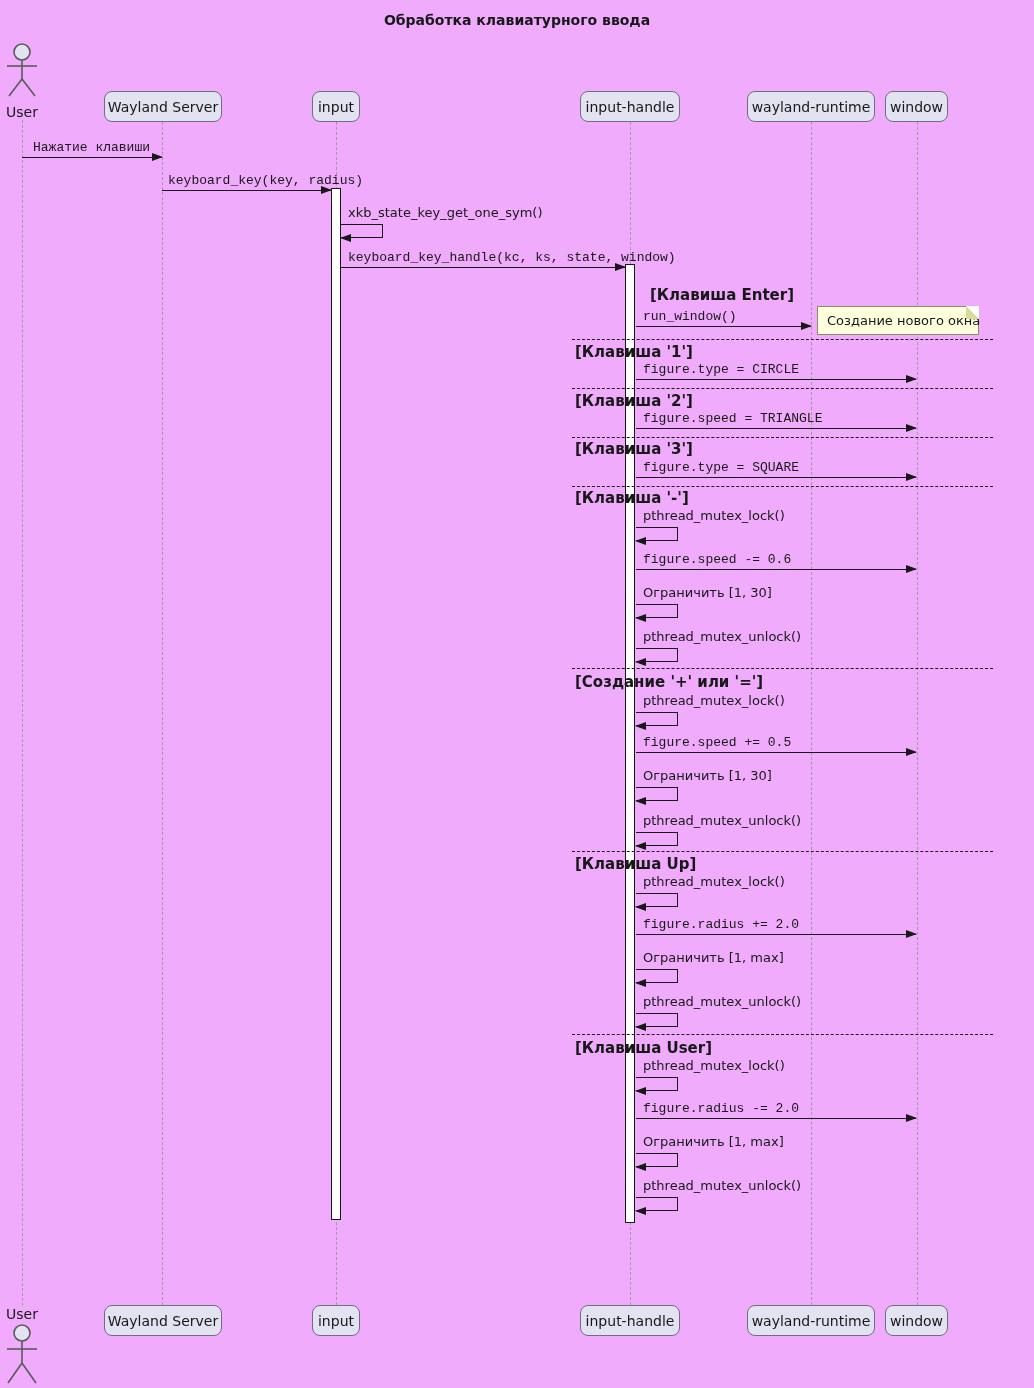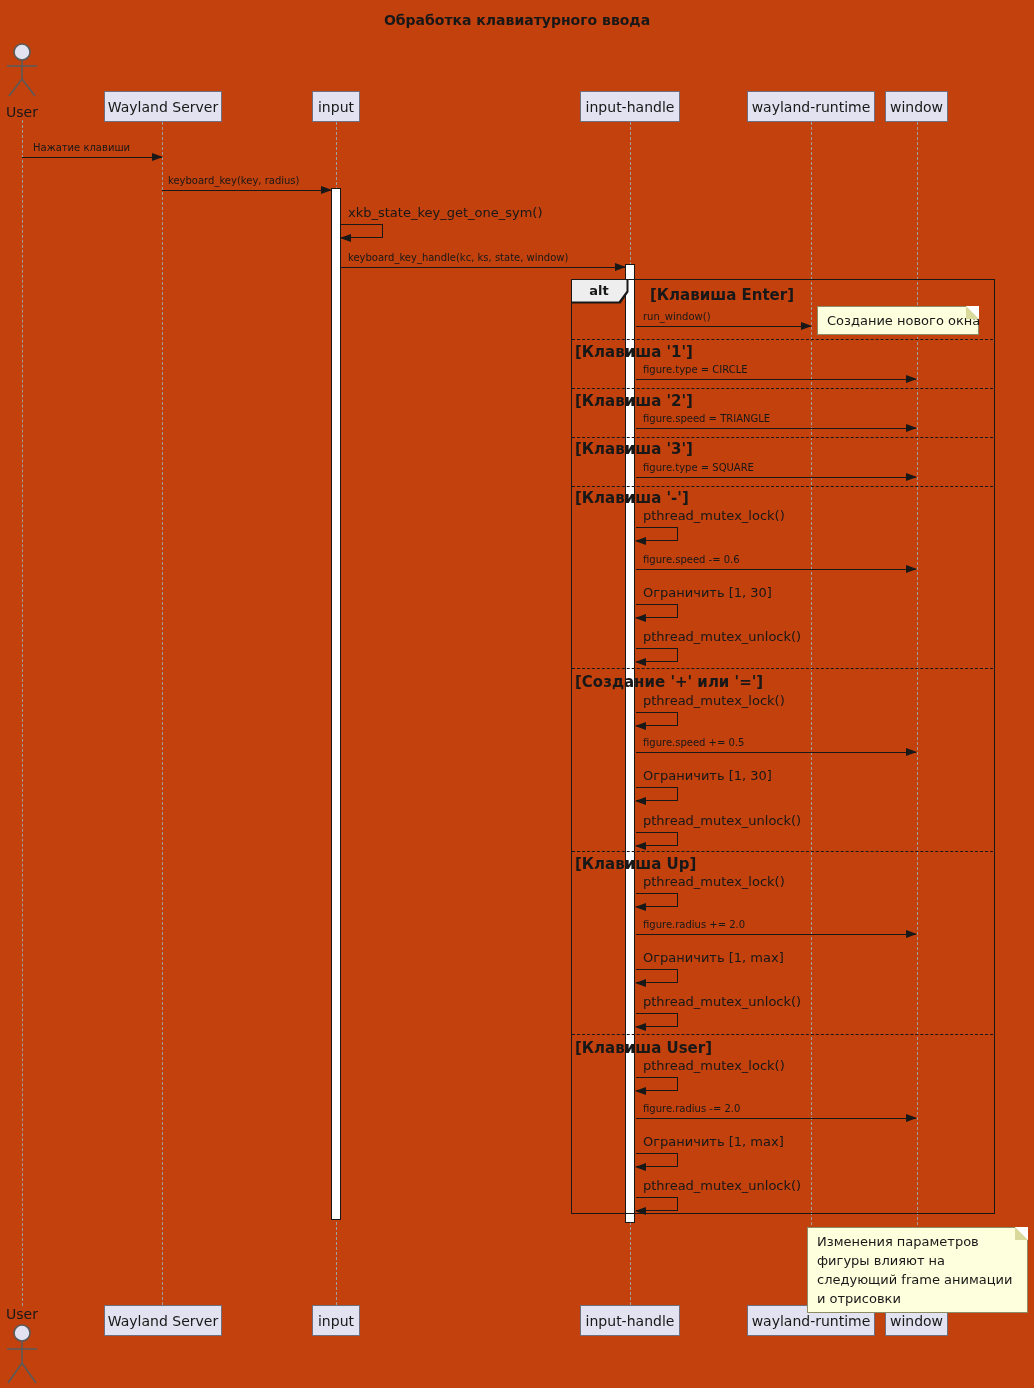--- a/index.html
+++ b/index.html
@@ -1,32 +1,32 @@
 <!DOCTYPE html>
 <html style="--participant-fill: #E2E2F0; --participant-border: #6e6e7e; --note-fill: #FEFFDD; --note-border: #8c8c66; --line: #181818; --lifeline: #9e9e9e;"><head>
 <meta charset="utf-8">
 <style>
   html,body{margin:0;padding:0;background:#ffffff;}
   #canvas{
     position:relative;width:1034px;height:1388px;overflow:hidden;
-    font-family:"DejaVu Sans", sans-serif;color:#181818;background:#c2410c;
+    font-family:"DejaVu Sans", sans-serif;color:#181818;background:#f0abfc;
   }
   .title{position:absolute;left:0;top:12px;width:1034px;text-align:center;
     font-size:14px;font-weight:bold;}
   .lifeline{position:absolute;width:0;border-left:1px dashed var(--lifeline,#9e9e9e);}
   .participant{position:absolute;box-sizing:border-box;height:31px;
     background:var(--participant-fill,#E2E2F0);border:1px solid var(--participant-border,#6e6e7e);
-    border-radius:0;display:flex;align-items:center;justify-content:center;
+    border-radius:8px;display:flex;align-items:center;justify-content:center;
     font-size:14px;white-space:nowrap;}
   .actor-label{position:absolute;width:44px;text-align:center;font-size:14px;}
   .actor-svg{position:absolute;}
   .activation{position:absolute;width:10px;box-sizing:border-box;background:#ffffff;
     border:1px solid var(--line,#181818);}
   .msg{position:absolute;z-index:6;}
-  .msg .lbl{font-size:10px;line-height:15px;white-space:nowrap;margin-bottom:2px;padding-left:7px;}
+  .msg .lbl{font-size:13px;line-height:15px;white-space:nowrap;margin-bottom:2px;padding-left:7px;font-family:Liberation Mono, monospace;}
   .msg .line{position:relative;height:0;border-top:1.4px solid var(--line,#181818);}
   .msg .line.arrow-r::after{content:"";position:absolute;right:-1px;top:-5px;width:0;height:0;
     border-left:11px solid var(--line,#181818);border-top:4.5px solid transparent;border-bottom:4.5px solid transparent;}
   .selfmsg{position:absolute;z-index:6;}
   .selfmsg .lbl{font-size:13px;line-height:15px;white-space:nowrap;margin-bottom:2px;padding-left:7px;}
   .selfmsg .loop{position:relative;height:12px;margin-top:4px;
     border-top:1.4px solid var(--line,#181818);border-right:1.4px solid var(--line,#181818);
     border-bottom:1.4px solid var(--line,#181818);}
   .selfmsg .loop::after{content:"";position:absolute;left:-1px;bottom:-5px;width:0;height:0;
     border-right:11px solid var(--line,#181818);border-top:4.5px solid transparent;border-bottom:4.5px solid transparent;}
@@ -74,25 +74,20 @@
 
   <div class="participant" style="left:104px;top:91px;width:118px">Wayland Server</div>
   <div class="participant" style="left:312px;top:91px;width:48px">input</div>
   <div class="participant" style="left:580px;top:91px;width:100px">input-handle</div>
   <div class="participant" style="left:747px;top:91px;width:128px">wayland-runtime</div>
   <div class="participant" style="left:885px;top:91px;width:63px">window</div>
 
   <div class="activation" style="left:331px;top:188px;height:1032px"></div>
   <div class="activation" style="left:625px;top:264px;height:959px"></div>
 
-  <div class="alt-frame" style="left:571px;top:279px;width:424px;height:935px">
-    <div class="alt-tab">
-      <div class="inner">alt</div>
-    </div>
-  </div>
   <div class="alt-divider" style="top:339px"></div>
   <div class="alt-divider" style="top:388px"></div>
   <div class="alt-divider" style="top:437px"></div>
   <div class="alt-divider" style="top:486px"></div>
   <div class="alt-divider" style="top:668px"></div>
   <div class="alt-divider" style="top:851px"></div>
   <div class="alt-divider" style="top:1034px"></div>
 
   <div class="guard" style="left:650px;top:286px">[Клавиша Enter]</div>
   <div class="guard" style="left:575px;top:343px">[Клавиша '1']</div>
@@ -198,21 +193,20 @@
   <div class="selfmsg" style="left:636px;top:1134px;width:42px">
     <div class="lbl">Ограничить [1, max]</div>
     <div class="loop"></div>
   </div>
   <div class="selfmsg" style="left:636px;top:1178px;width:42px">
     <div class="lbl">pthread_mutex_unlock()</div>
     <div class="loop"></div>
   </div>
 
   <div class="note" style="left:817px;top:306px;width:162px">Создание нового окна</div>
-  <div class="note wrap" style="left:807px;top:1227px;width:221px">Изменения параметров фигуры влияют на следующий frame анимации и отрисовки</div>
 
   <div class="participant" style="left:104px;top:1305px;width:118px">Wayland Server</div>
   <div class="participant" style="left:312px;top:1305px;width:48px">input</div>
   <div class="participant" style="left:580px;top:1305px;width:100px">input-handle</div>
   <div class="participant" style="left:747px;top:1305px;width:128px">wayland-runtime</div>
   <div class="participant" style="left:885px;top:1305px;width:63px">window</div>
 
   <div class="actor-label" style="left:0;top:1306px">User</div>
   <svg class="actor-svg" style="left:2px;top:1323px" width="40" height="65" viewBox="0 0 40 65">
     <circle class="head" cx="20" cy="10" r="8"></circle>

